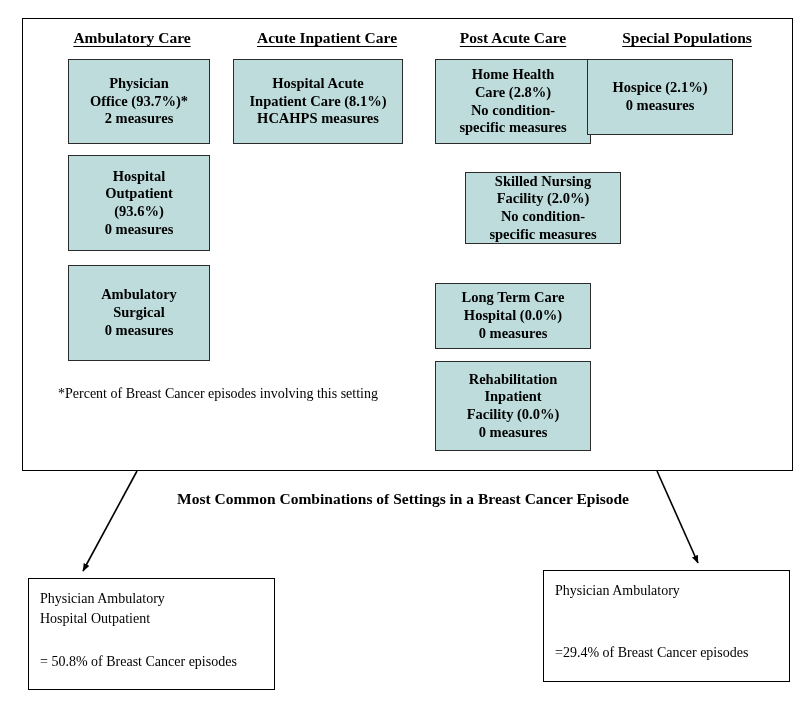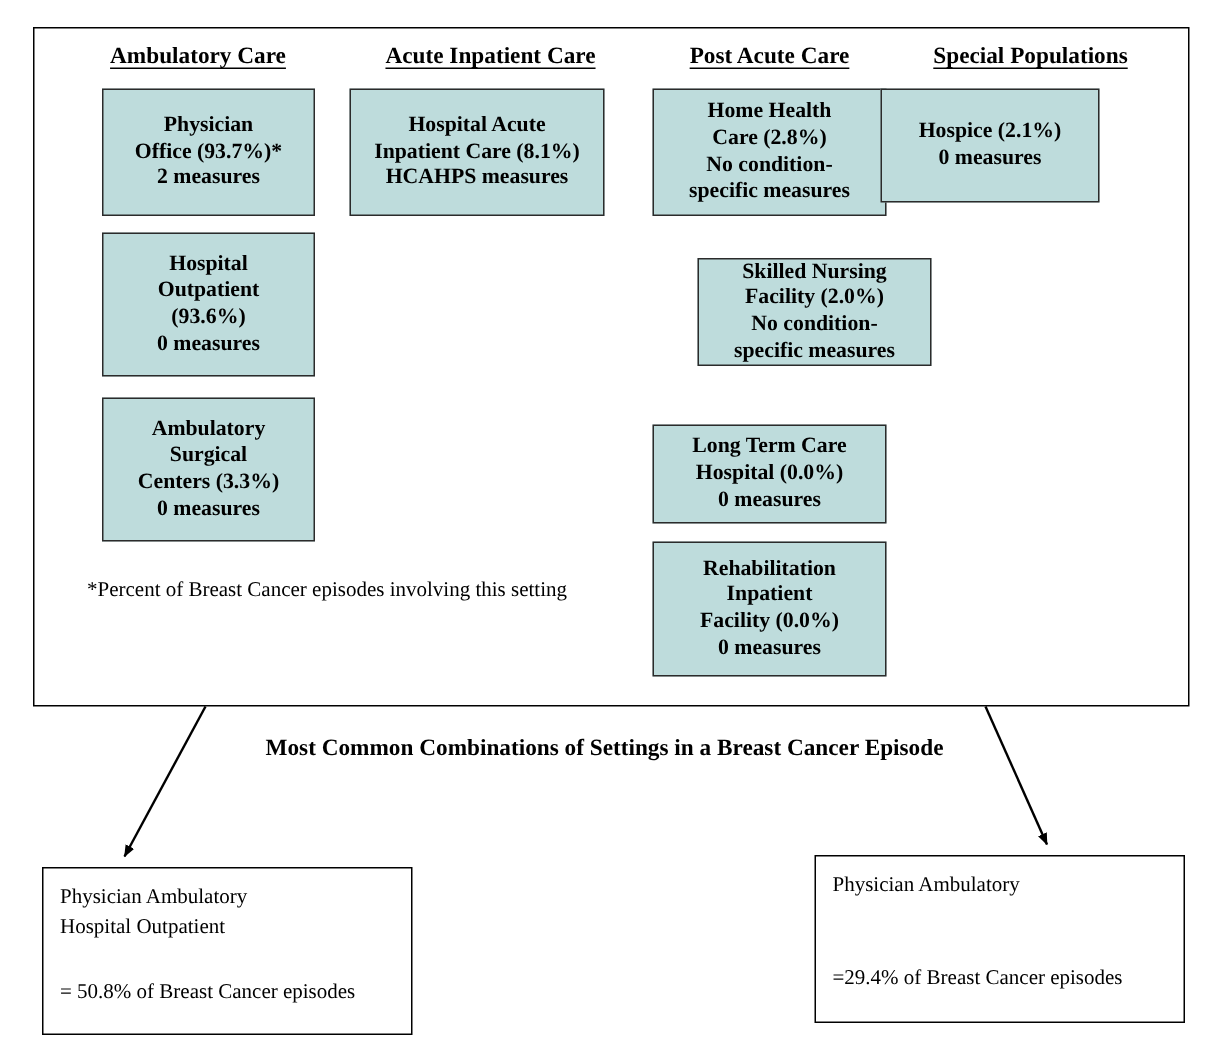--- a/index.html
+++ b/index.html
@@ -107,21 +107,20 @@
         <div>Outpatient</div>
         <div>(93.6%)</div>
         <div>0 measures</div>
       </div>
     </div>
 
     <div class="setting-box" style="left:68px;top:265px;width:142px;height:96px;">
       <div class="bx-txt">
         <div>Ambulatory</div>
         <div>Surgical</div>
-        <div>Centers (3.3%)</div>
         <div>0 measures</div>
       </div>
     </div>
   </div>
 
   <div class="column">
     <div class="col-head" style="position:absolute;left:232px;top:29px;width:190px;">Acute Inpatient Care</div>
 
     <div class="setting-box" style="left:233px;top:59px;width:170px;height:85px;">
       <div class="bx-txt">

